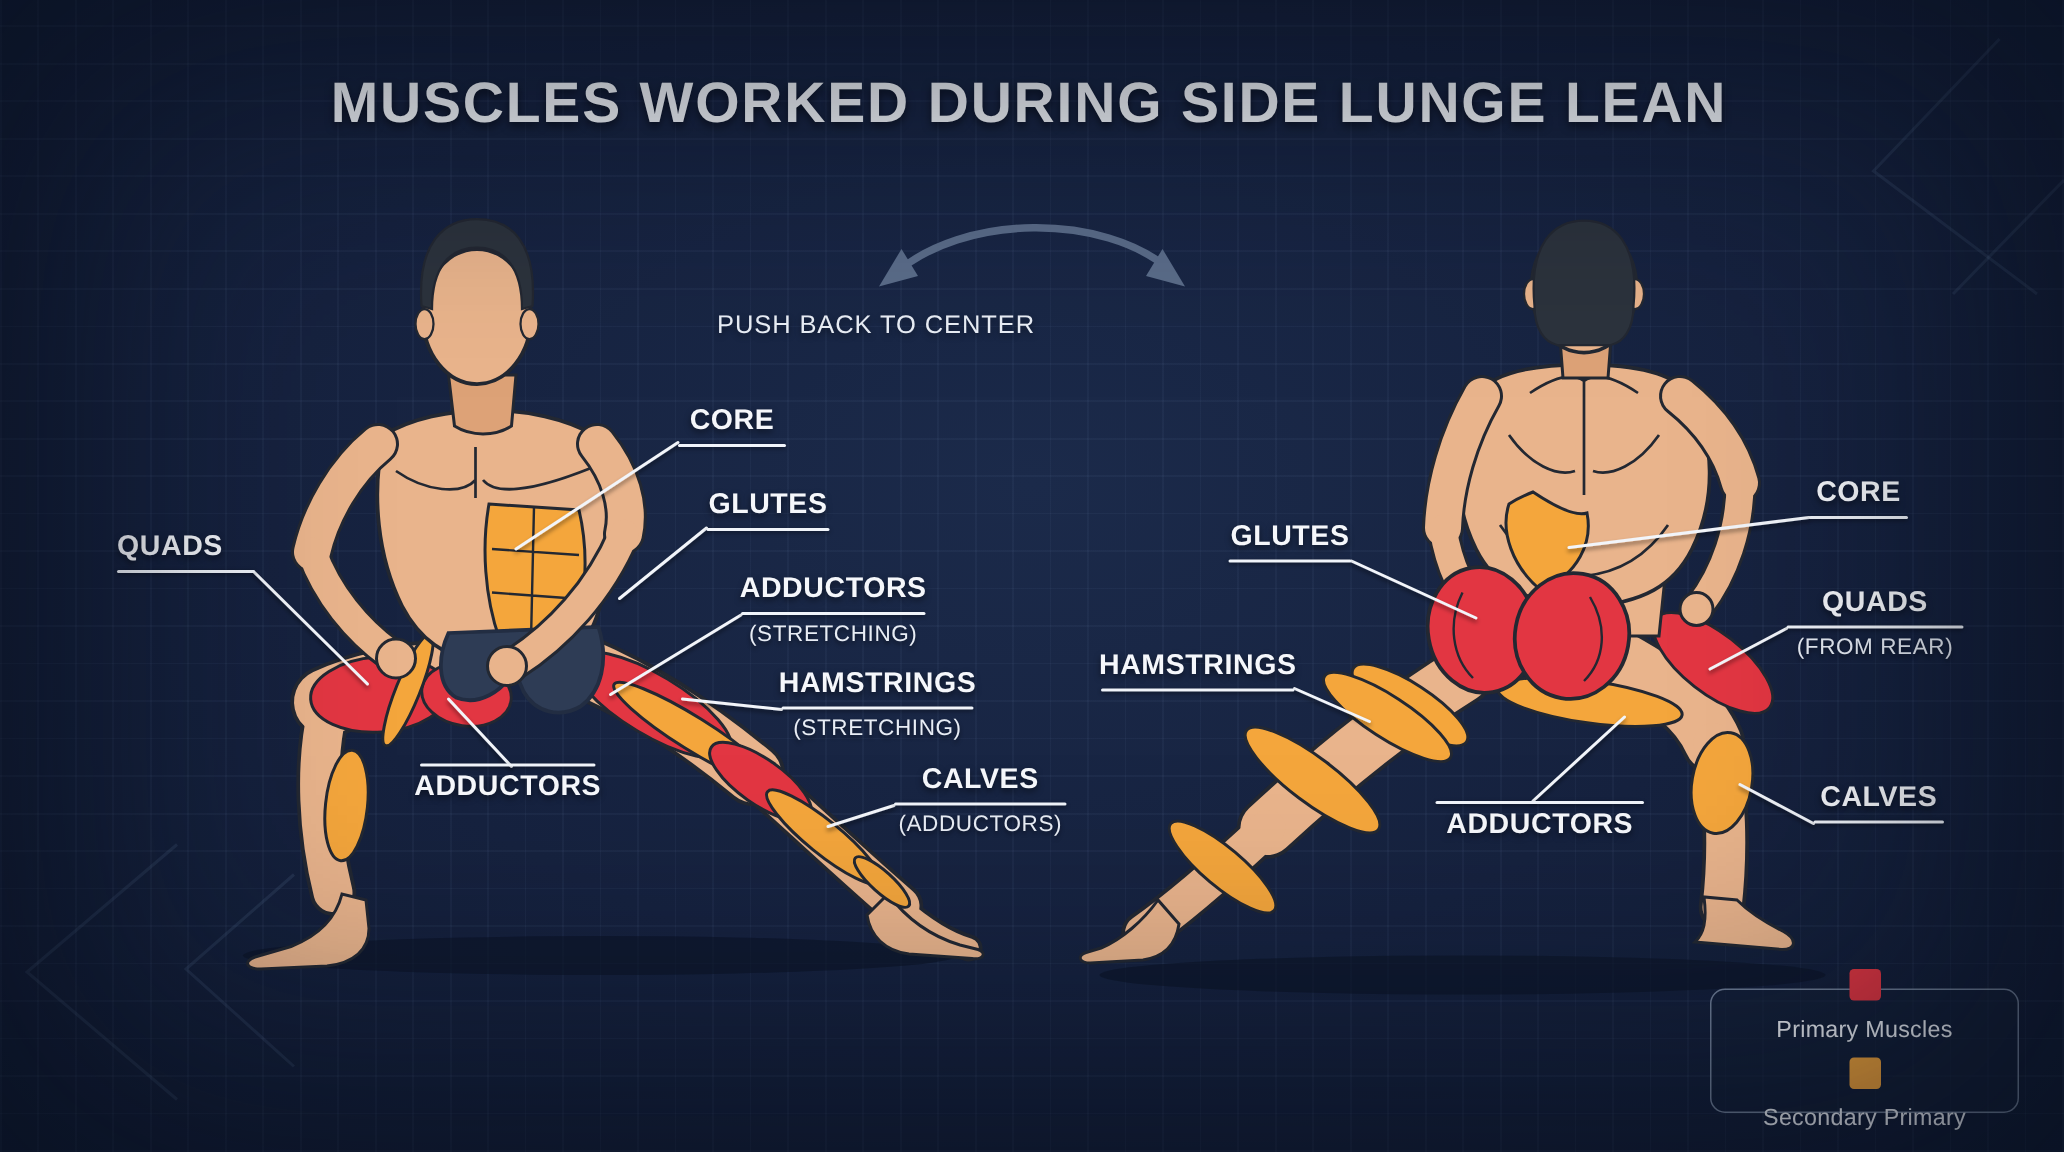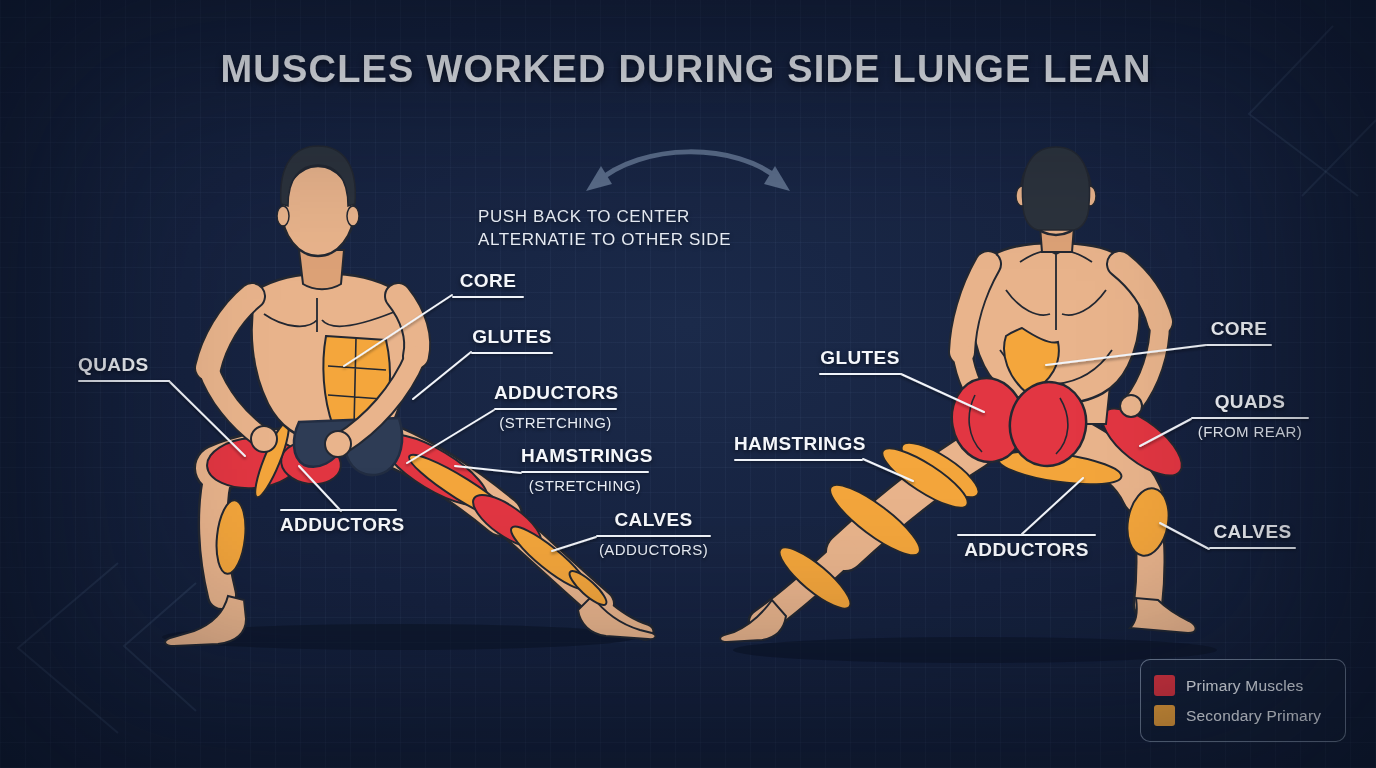--- a/index.html
+++ b/index.html
@@ -20,21 +20,21 @@
   .title{
     position:absolute;left:0;right:4px;top:48px;margin:0;text-align:center;
     font-size:38px;font-weight:800;letter-spacing:1.2px;color:#f4f7fb;
     text-shadow:0 3px 6px rgba(0,0,0,.55);
   }
   .instruction{
     position:absolute;left:478px;top:205px;width:420px;
     color:#e9eef6;font-size:17px;font-weight:400;letter-spacing:.6px;line-height:23px;
     text-shadow:0 2px 4px rgba(0,0,0,.4);
   }
-  .lbl{position:absolute;display:flex;flex-direction:column;text-align:center;}
+  .lbl{position:absolute;display:flex;flex-direction:column;align-items:center;text-align:center;}
   .lbl .main{
     font-size:19px;font-weight:800;letter-spacing:.4px;color:#f5f7fb;line-height:1.1;
     white-space:nowrap;text-shadow:0 2px 4px rgba(0,0,0,.5);
   }
   .lbl .rule{display:block;width:100%;height:2px;background:#f0f4fa;margin-top:4px;
     border-radius:1px;box-shadow:0 1px 3px rgba(0,0,0,.45);}
   .lbl .sub{font-size:15px;font-weight:400;letter-spacing:.4px;color:#e8edf5;margin-top:4px;
     white-space:nowrap;text-shadow:0 2px 3px rgba(0,0,0,.45);}
   .lbl .sub:empty{display:none;}
   .lbl.over{flex-direction:column;}
@@ -53,21 +53,21 @@
   .lbl-b2{left:957px;top:534px;width:139px;}
   .lbl-b3{left:1206px;top:319px;width:66px;}
   .lbl-b4{left:1191px;top:392px;width:118px;}
   .lbl-b5{left:1209px;top:522px;width:87px;}
   .legend{
     position:absolute;left:1140px;top:659px;width:206px;height:83px;box-sizing:border-box;
     border:1.5px solid rgba(190,205,230,.55);border-radius:10px;
     background:rgba(20,32,56,.55);padding:11px 13px;
     display:flex;flex-direction:column;justify-content:center;gap:9px;
   }
-  .legend-row{display:flex;align-items:center;gap:11px;}
+  .legend-row{display:flex;align-items:center;gap:11px;flex-direction:column;}
   .swatch{width:21px;height:21px;border-radius:3px;flex:0 0 auto;}
   .legend-label{font-size:15.5px;color:#eef2f8;letter-spacing:.2px;white-space:nowrap;}
 </style>
 </head>
 <body>
 
 <div class="stage">
   <div class="bg-grid"></div>
 
   <svg class="art" width="1376" height="768" viewBox="0 0 1376 768">
@@ -236,21 +236,20 @@
       <line x1="1206" y1="345" x2="1046" y2="365"></line>
       <line x1="1191" y1="419" x2="1140" y2="446"></line>
       <line x1="1209" y1="549" x2="1160" y2="523"></line>
     </g>
   </svg>
 
   <h1 class="title">MUSCLES WORKED DURING SIDE LUNGE LEAN</h1>
 
   <div class="instruction">
     <div>PUSH BACK TO CENTER</div>
-    <div>ALTERNATIE TO OTHER SIDE</div>
   </div>
 
   <div class="lbl lbl-f0 left-align">
     <span class="main">QUADS</span>
     <span class="rule"></span>
 
   </div>
   <div class="lbl lbl-f1">
     <span class="main">CORE</span>
     <span class="rule"></span>

